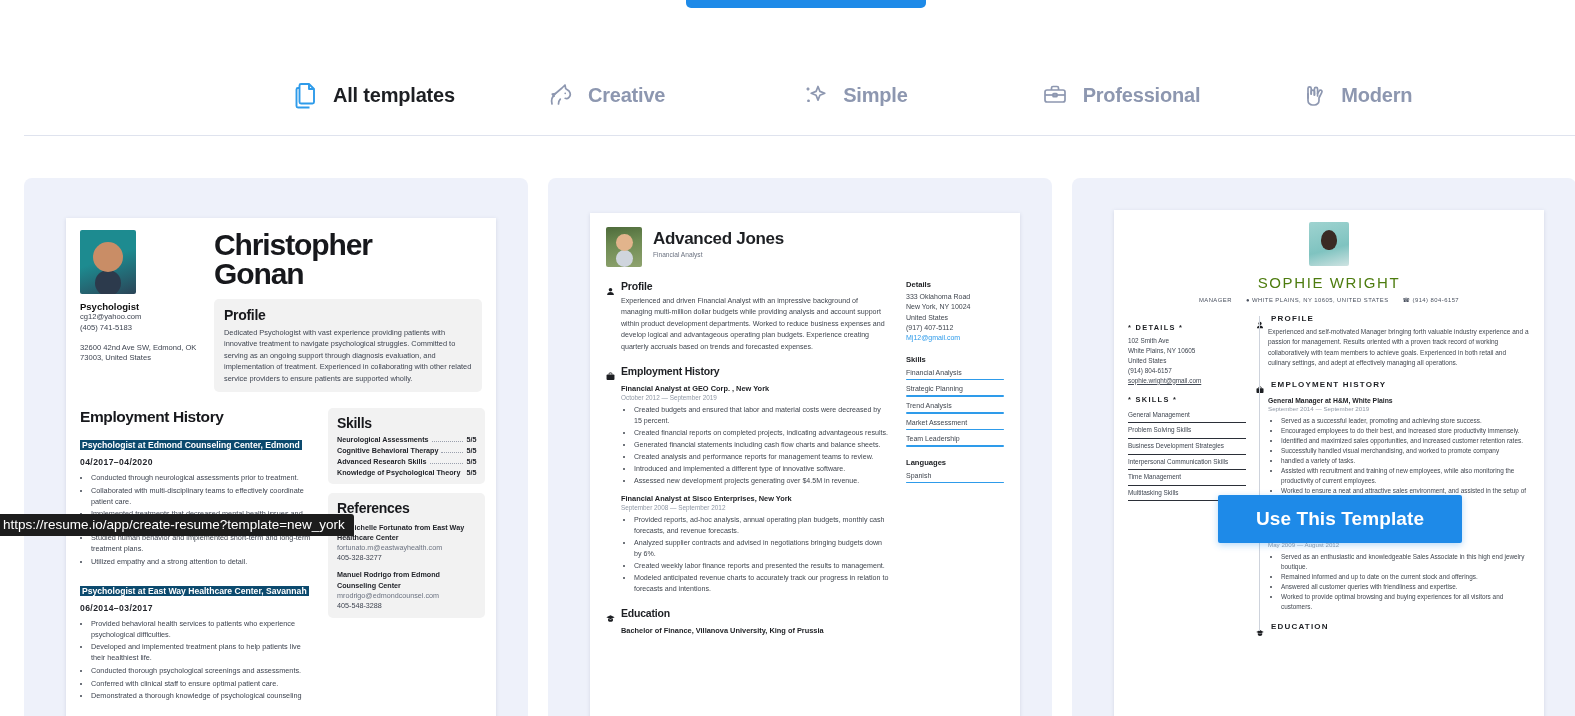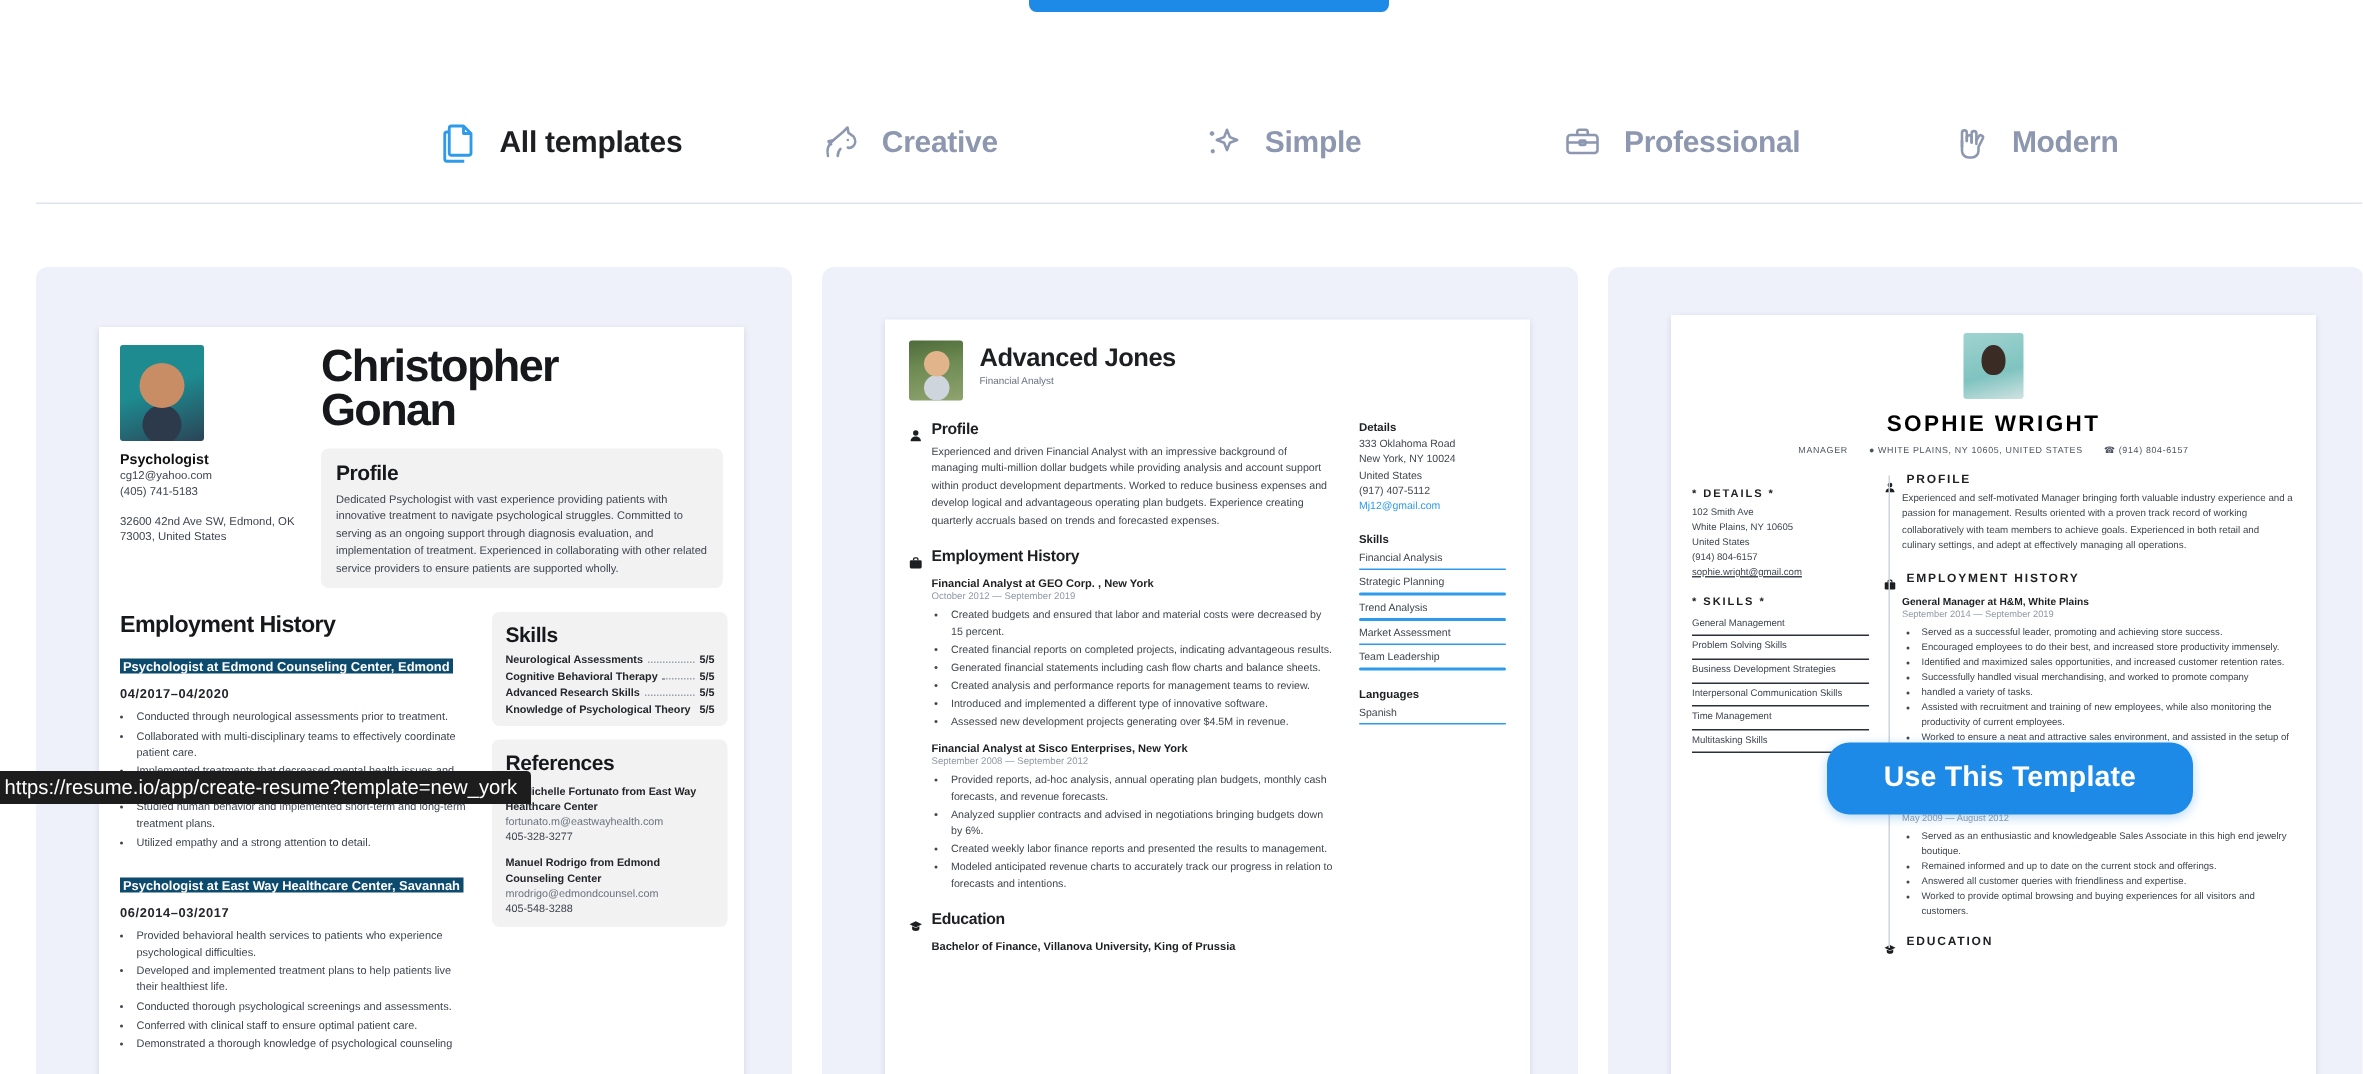--- a/index.html
+++ b/index.html
@@ -124,21 +124,21 @@
   .r3 { left: 42px; top: 32px; width: 430px; height: 568px; padding: 12px 14px; }
   .r3-photo {
     width: 40px; height: 44px; margin: 0 auto; border-radius: 2px;
     background: linear-gradient(165deg,#9fd3d0 0%,#7fc3c0 60%,#cfe3e2 100%);
     position: relative; overflow: hidden;
   }
   .r3-photo::after {
     content: ""; position: absolute; left: 12px; top: 8px; width: 16px; height: 20px;
     border-radius: 50% 50% 45% 45%; background: #3a2b24;
   }
-  .r3-name { text-align: center; font-size: 15px; font-weight: 700; letter-spacing: 1.6px; color: #000000; margin-top: 8px; }
+  .r3-name { text-align: center; font-size: 15px; font-weight: 400; letter-spacing: 1.6px; color: #4d7c0f; margin-top: 8px; }
   .r3-meta { text-align: center; font-size: 5.9px; letter-spacing: .45px; color: #4b5260; margin-top: 6px; }
   .r3-meta .sep { display: inline-block; width: 12px; }
   .r3-body { display: flex; gap: 10px; margin-top: 11px; }
   .r3-side { width: 118px; flex: 0 0 118px; text-align: left; }
   .r3-main { flex: 1; position: relative; padding-left: 12px; }
   .r3-main::before { content: ""; position: absolute; left: 3px; top: 2px; bottom: 0; width: 1px; background: #ced3dc; }
   .r3-st { font-size: 7.4px; font-weight: 700; letter-spacing: 1.3px; color: #1d1f23; margin: 9px 0 4px; }
   .r3-dl { font-size: 6.4px; color: #3f4651; line-height: 1.55; }
   .r3-dl.link { color: #3f4651; text-decoration: underline; }
   .r3-skill { font-size: 6.4px; color: #3f4651; line-height: 1.35; padding: 3px 0; border-bottom: 1.4px solid #2b2f38; }
@@ -148,21 +148,21 @@
   .r3-h { font-size: 8px; font-weight: 700; letter-spacing: 1.2px; color: #1d1f23; }
   .r3-p { font-size: 6.5px; line-height: 1.6; color: #40464f; margin-top: 4px; }
   .r3-jt { font-size: 6.8px; font-weight: 700; color: #1d1f23; margin-top: 8px; }
   .r3-jd { font-size: 6.2px; color: #9099a6; margin-top: 1px; }
   .r3-ul { margin: 4px 0 0 13px; }
   .r3-ul li { font-size: 6.4px; line-height: 1.5; color: #40464f; margin-bottom: .5px; }
 
   
   .use-btn {
     position: absolute; left: 1218px; top: 495px;
-    width: 244px; height: 48px; border-radius: 15px;
+    width: 244px; height: 48px; border-radius: 2px;
     background: #1e8ae8; color: #fff;
     font-size: 19px; font-weight: 700; letter-spacing: .1px;
     display: flex; align-items: center; justify-content: center;
     cursor: pointer; border: none;
     box-shadow: 0 2px 7px rgba(30,138,232,.33);
   }
 
   
   .statusbar {
     position: absolute; left: -6px; bottom: 0;

